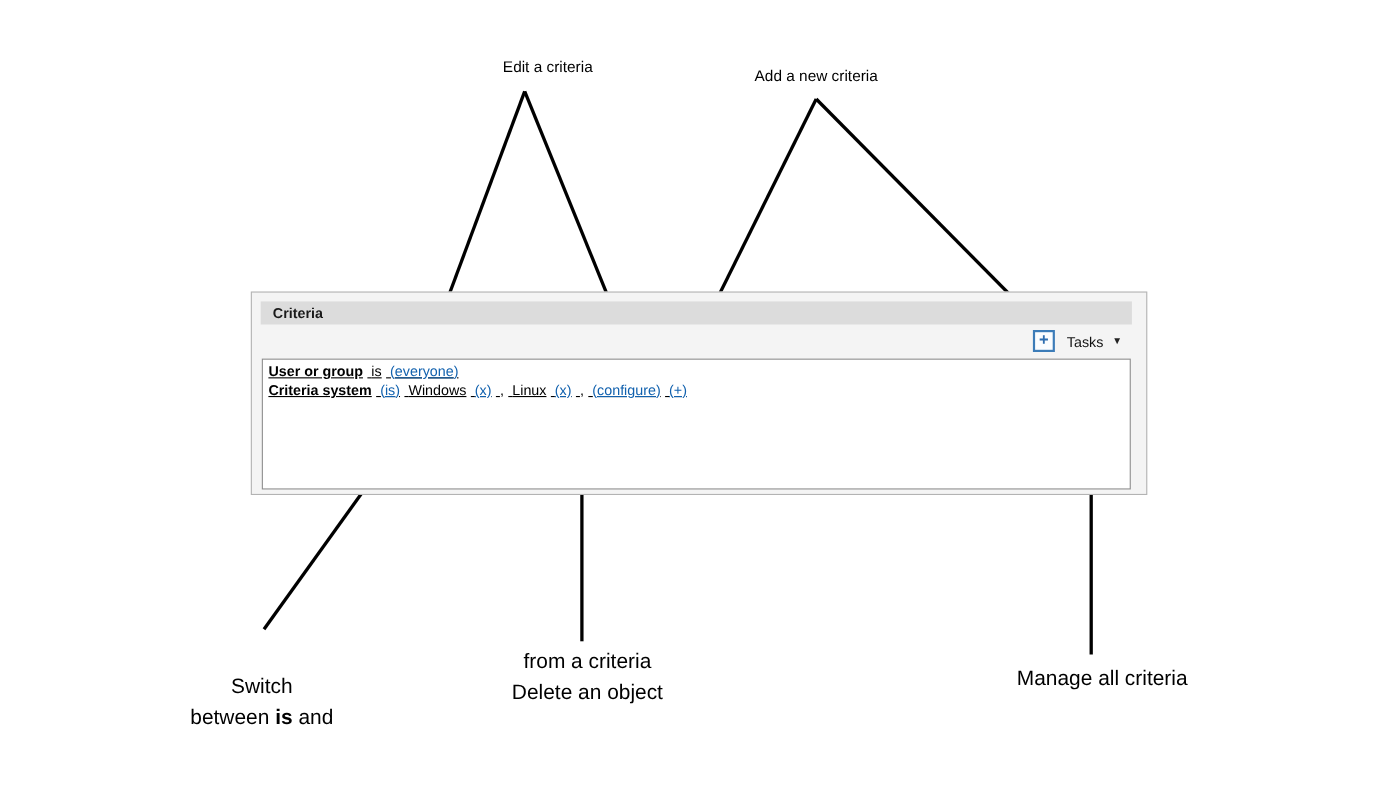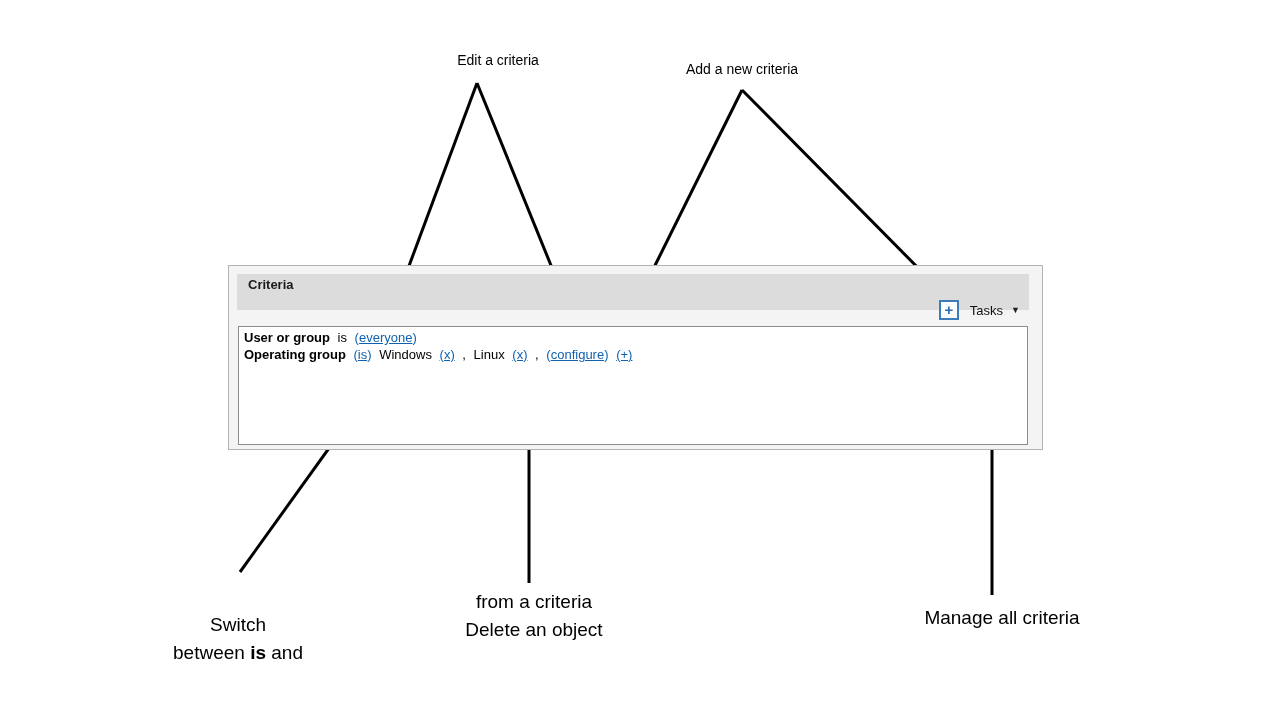--- a/index.html
+++ b/index.html
@@ -48,21 +48,21 @@
     position: absolute;
     left: 228px; top: 265px;
     width: 815px; height: 185px;
     background: var(--panel-bg);
     border: 1px solid var(--panel-border);
     box-sizing: border-box;
   }
   #panel-header {
     position: absolute;
     left: 8px; top: 8px;
-    width: 792px; height: 36px;
+    width: 792px; height: 21px;
     background: var(--header-bg);
     font-size: 13px;
     font-weight: bold;
     line-height: 21px;
     padding-left: 11px;
     box-sizing: border-box;
     color: #1a1a1a;
   }
   #toolbar {
     position: absolute;
@@ -96,21 +96,21 @@
     position: absolute;
     left: 9px; top: 60px;
     width: 790px; height: 119px;
     box-sizing: border-box;
     background: #fff;
     border: 1px solid var(--box-border);
     padding: 2px 5px;
     font-size: 13px;
     line-height: 17px;
   }
-  .crit-row { white-space: nowrap; }
+  .crit-row { white-space: nowrap; text-decoration: underline; }
   .crit-row > * { margin-right: 4px; }
   .crit-row > *:last-child { margin-right: 0; }
   .lbl { font-weight: bold; }
   .lk { color: var(--link); }
   .lk .u, .lk.u { text-decoration: underline; }
   .linkgroup { display: inline; }
 </style>
 </head>
 <body>
 
@@ -178,21 +178,21 @@
     </div>
   </div>
 
   <div id="criteria-box">
     <div class="crit-row">
       <span class="lbl">User or group</span>
       <span>is</span>
       <span class="lk linkgroup"><span>(</span><span class="u">everyone</span><span>)</span></span>
     </div>
     <div class="crit-row">
-      <span class="lbl">Operating group</span>
+      <span class="lbl">Criteria system</span>
       <span class="lk linkgroup"><span>(</span><span class="u">is</span><span>)</span></span>
       <span>Windows</span>
       <span class="lk u">(x)</span>
       <span>,</span>
       <span>Linux</span>
       <span class="lk u">(x)</span>
       <span>,</span>
       <span class="lk linkgroup"><span>(</span><span class="u">configure</span><span>)</span></span>
       <span class="lk u">(+)</span>
     </div>

